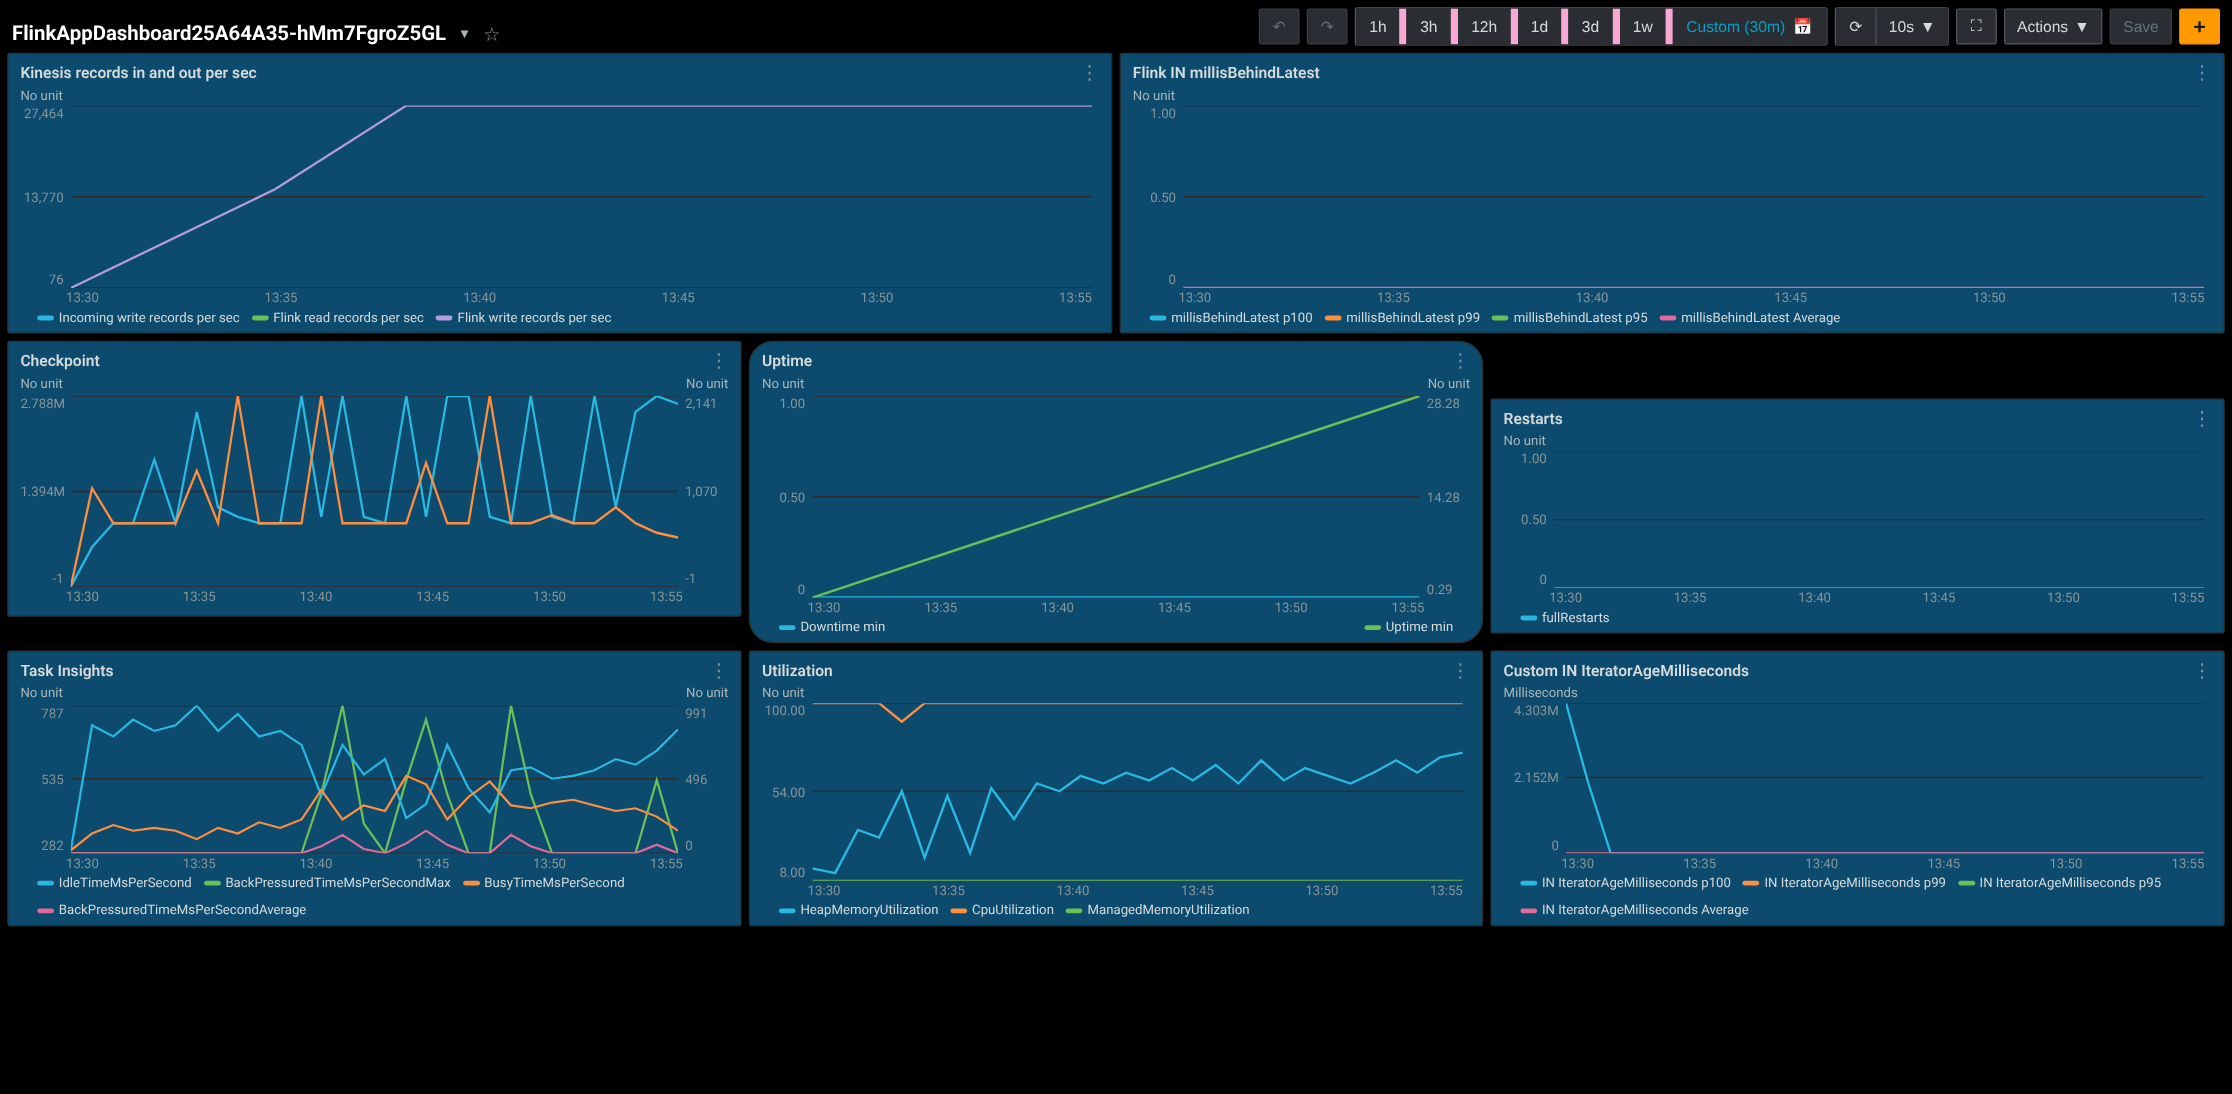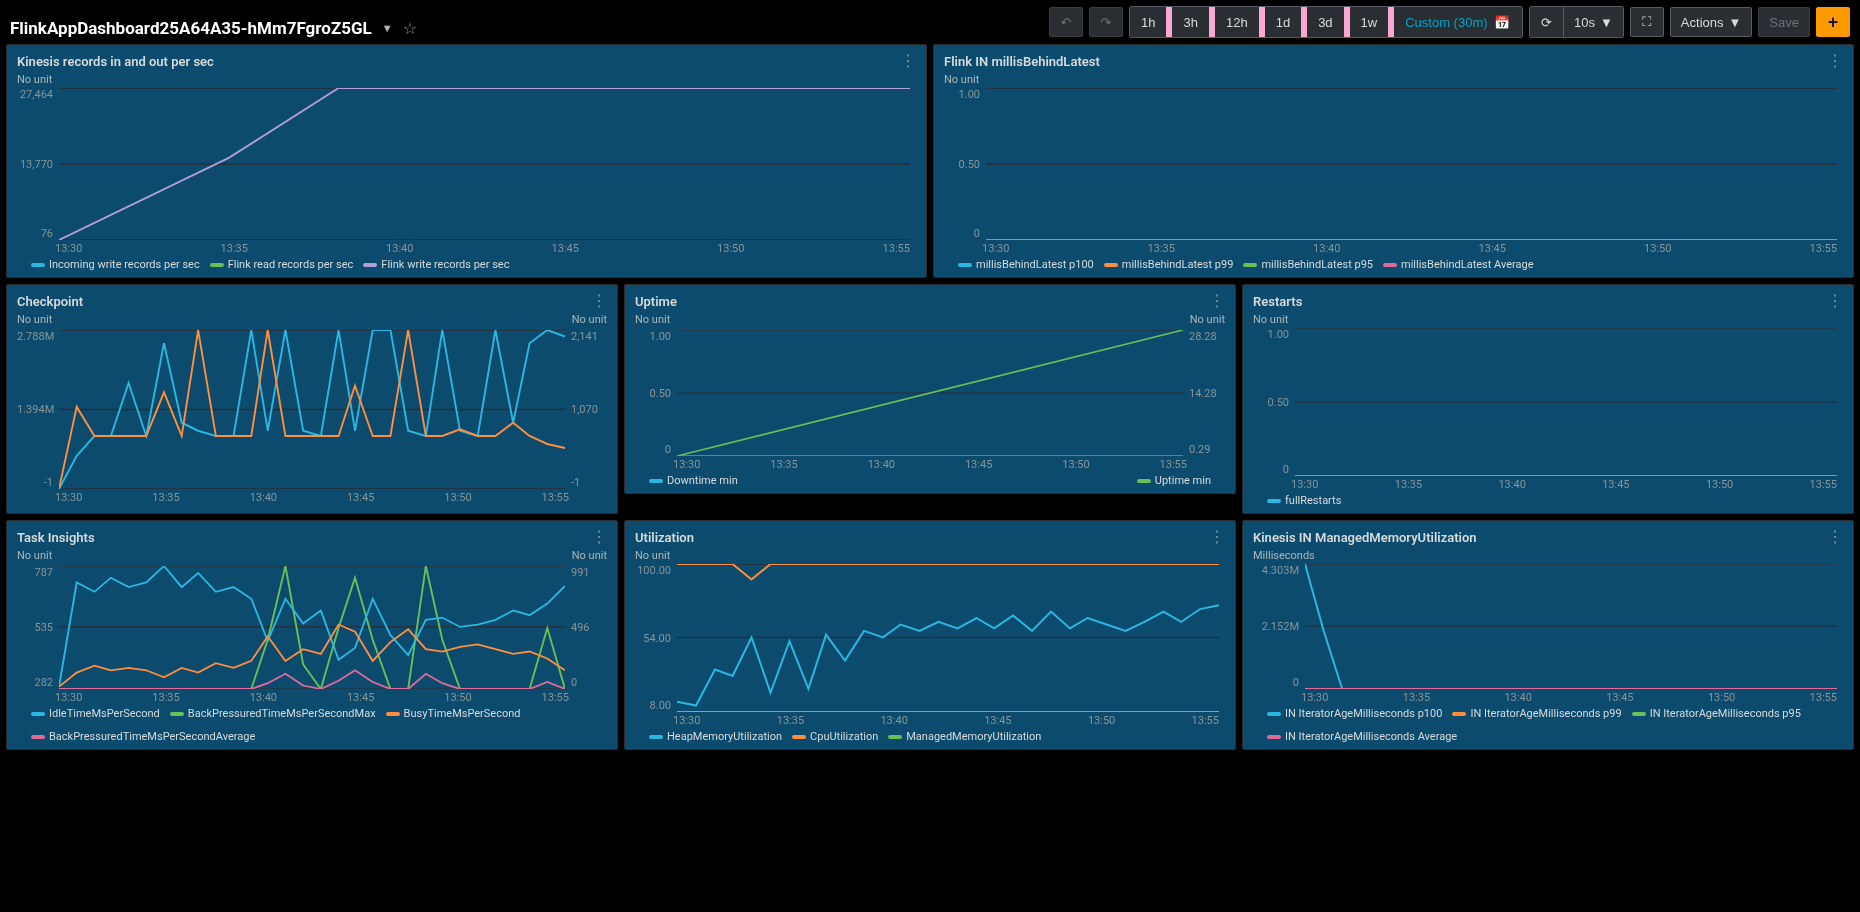--- a/index.html
+++ b/index.html
@@ -61,22 +61,22 @@
 .dash-grid {
   display: grid;
   grid-template-columns: repeat(6, 1fr);
   grid-auto-rows: auto;
   gap: 6px;
   padding: 0 6px 6px 6px;
 }
 .p-kinesis { grid-column: 1 / 4; height: 234px;}
 .p-flinkin { grid-column: 4 / 7; height: 234px;}
 .p-checkpoint { grid-column: 1 / 3; height: 230px;}
-.p-uptime { grid-column: 3 / 5; height: 210px;}
-.p-restarts { grid-column: 5 / 7; height: 230px;}
+.p-uptime { grid-column: 3 / 5; height: 252px; border-radius: 20px;}
+.p-restarts { grid-column: 5 / 7; height: 196px; margin-top: 48px;}
 .p-taskinsights { grid-column: 1 / 3; height: 230px;}
 .p-utilization { grid-column: 3 / 5; height: 230px;}
 .p-iterator { grid-column: 5 / 7; height: 230px;}
 
 .panel-header { display: flex; justify-content: space-between; align-items: center; margin-bottom: 4px;}
 .panel-title { font-size: 13px; font-weight: 600; color: #d5dbdb; }
 .panel-menu { color: #879596; cursor: pointer; font-size: 16px; line-height: 1; }
 
 .axis-label { font-size: 11px; color: #aab7b8; }
 .axis-row { display:flex; justify-content: space-between; margin-bottom: 2px;}
@@ -460,21 +460,21 @@
         </span>
       <span class="legend-item">
           <span class="swatch" style="background:#6bbf59"></span>
           <span>ManagedMemoryUtilization</span>
         </span>
     </div>
   </div>
 
   <div class="panel p-iterator">
     <div class="panel-header">
-      <span class="panel-title">Kinesis IN ManagedMemoryUtilization</span>
+      <span class="panel-title">Custom IN IteratorAgeMilliseconds</span>
       <span class="panel-menu">⋮</span>
     </div>
     <div class="axis-label">Milliseconds</div>
     <div class="chart-area">
       <div class="y-ticks" style="width:50px">
         <span>4.303M</span>
         <span>2.152M</span>
         <span>0</span>
       </div>
       <div class="plot" style="left:52px">

